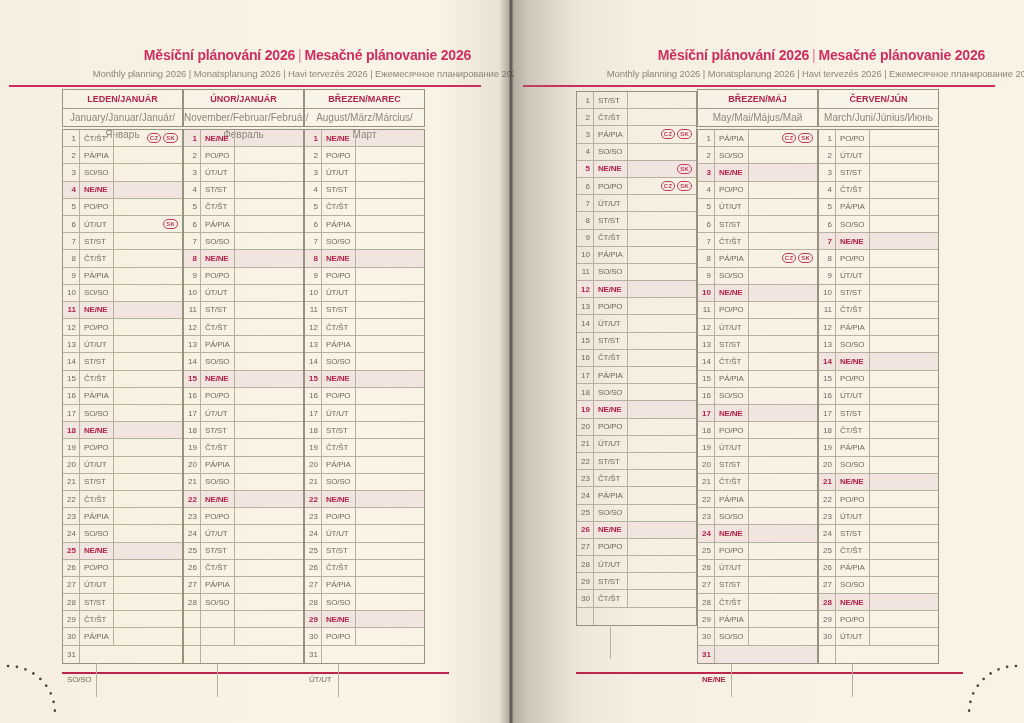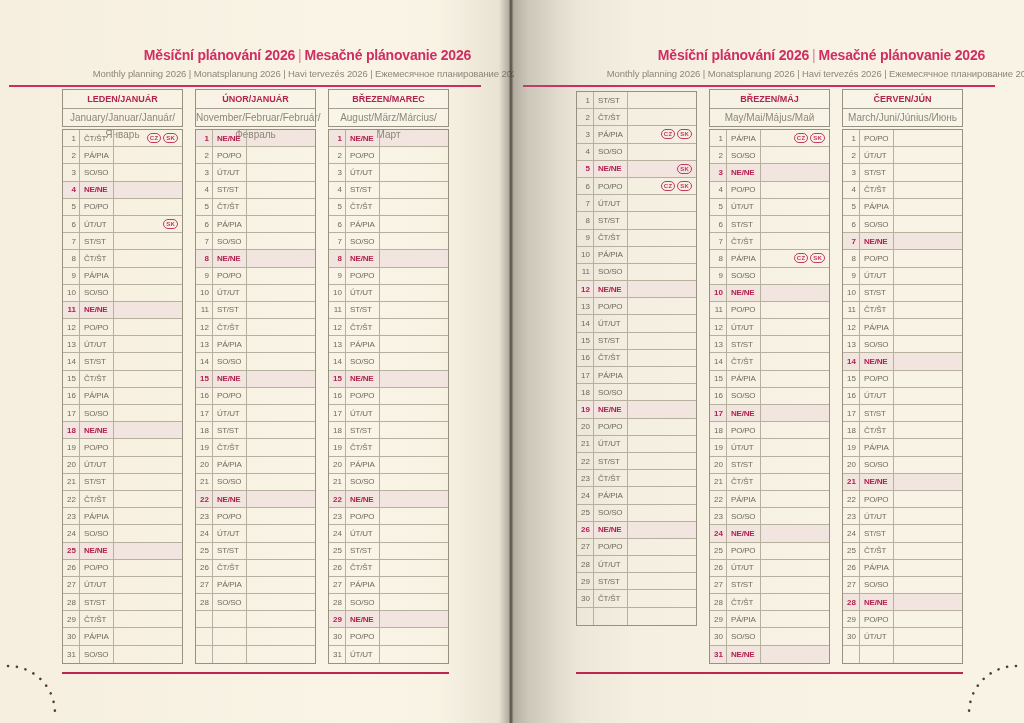--- a/index.html
+++ b/index.html
@@ -31,29 +31,29 @@
       rgba(58,55,48,.80) 51%,
       rgba(120,114,102,.38) 53%,
       rgba(140,134,120,.22) 63%,
       rgba(140,134,120,0) 100%);
   }
   .page-head{padding-top:44px;text-align:center;}
   .title{font-size:14px;font-weight:bold;line-height:22px;color:#d02d60;letter-spacing:-0.2px;}
   .title .sep{color:#df7fa0;font-weight:normal;padding:0 3px;}
   .subtitle{margin-top:1px;font-size:9.5px;line-height:13px;color:#8d8779;letter-spacing:-0.1px;}
   .top-rule{margin:5px 0 0 9px;width:472px;height:2px;background:#cd2d5f;}
-  .tables{margin:2px 0 0 62px;display:flex;gap:12px;}
+  .tables{margin:2px 0 0 62px;display:flex;}
   .month{width:121px;flex:0 0 121px;font-size:8px;color:#6f695e;}
   .month-head{border:1px solid #97917f;box-sizing:border-box;background:rgba(255,255,255,.12);}
   .month-name{height:18px;line-height:18px;text-align:center;font-weight:bold;font-size:9px;
     color:#b2234e;border-bottom:1px solid #a59f8d;letter-spacing:0;}
   .month-langs{height:17px;line-height:17px;text-align:center;font-size:10px;color:#8d8779;}
   .month-grid{margin-top:2px;border:1px solid #97917f;box-sizing:border-box;}
   .day-row{display:flex;height:17.2px;box-sizing:border-box;border-bottom:1px solid #b6b09f;align-items:stretch;}
-  .day-row:last-child{border-bottom:none;}
+  .day-row:last-child{border-bottom:none;flex-direction:column;}
   .c-num{width:17px;flex:0 0 17px;border-right:1px solid #b6b09f;box-sizing:border-box;
     display:flex;align-items:center;justify-content:flex-end;padding-right:3px;font-size:8px;}
   .c-day{width:34px;flex:0 0 34px;border-right:1px solid #b6b09f;box-sizing:border-box;
     display:flex;align-items:center;padding-left:4px;font-size:8px;letter-spacing:-0.2px;}
   .c-note{flex:1;display:flex;align-items:center;justify-content:flex-end;padding-right:4px;gap:2px;}
   .day-row.sunday{background:#f2e4de;}
   .day-row.sunday .c-num,.day-row.sunday .c-day{color:#b2234e;font-weight:bold;}
   .badge{
     display:inline-block;border:1px solid #c13a62;color:#c13a62;border-radius:6px;
     font-size:6px;line-height:8px;height:8px;padding:0 2px;font-weight:bold;letter-spacing:.2px;

